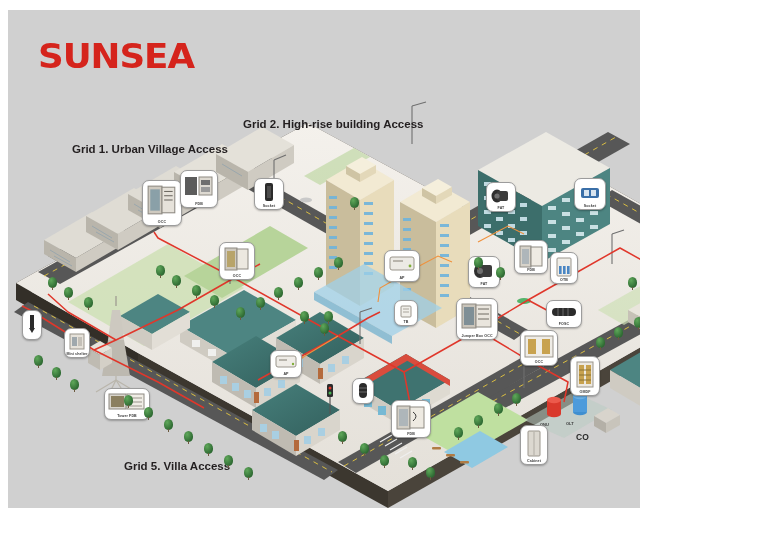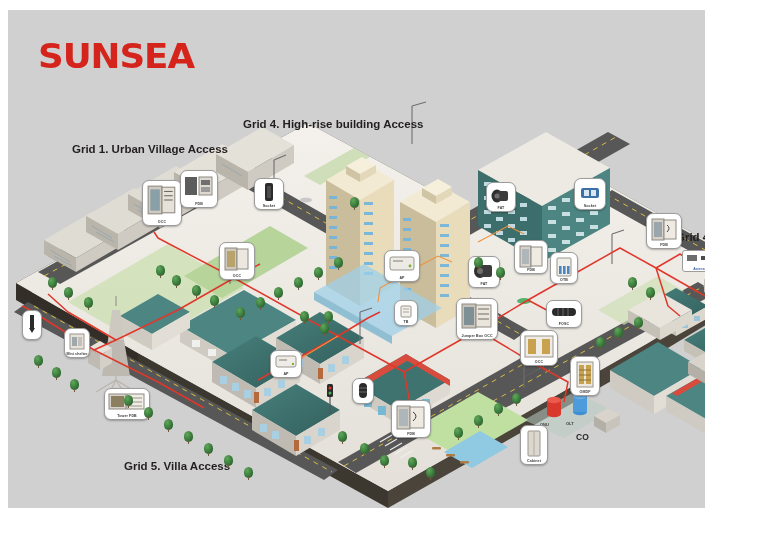--- a/index.html
+++ b/index.html
@@ -1,17 +1,17 @@
 <!DOCTYPE html>
 <html><head>
 <meta charset="utf-8">
 <style>
   html,body{margin:0;padding:0;background:#ffffff;}
   body{font-family:"Liberation Sans",sans-serif;}
-  #stage{position:relative;width:705px;height:534px;background:#ffffff;overflow:hidden;}
+  #stage{position:relative;width:640px;height:534px;background:#ffffff;overflow:hidden;}
   #canvas{position:absolute;left:8px;top:10px;width:764px;height:498px;background:#d0d0d0;overflow:hidden;}
 
   
   #logo{position:absolute;left:30px;top:26px;font-size:34px;font-weight:bold;letter-spacing:-1px;
         color:#d5241c;font-family:"DejaVu Sans",sans-serif;transform:scaleX(1.05);transform-origin:left center;}
 
   
   #title{position:absolute;left:258px;top:48px;font-size:25px;font-weight:bold;
          color:#eceff0;font-family:"Liberation Sans",sans-serif;letter-spacing:1px;
          text-shadow:0 0 6px #7fb5b5, 0 0 3px #9fc8c8, 1px 1px 0 #b8c9c9;}
@@ -489,21 +489,21 @@
         <path d="M400 262 L430 246 L444 252"></path>
         <path d="M400 262 L372 278 L370 292"></path>
         <path d="M470 232 L500 216 L516 224"></path>
         <path d="M330 326 L300 344 L288 352"></path>
       </g>
     </svg>
 
     <div id="logo">SUNSEA</div>
 
     <div class="grid-label" style="left:64px;top:133px;">Grid 1. Urban Village Access</div>
-    <div class="grid-label" style="left:235px;top:108px;">Grid 4. High-rise building Access</div>
+    <div class="grid-label" style="left:235px;top:108px;">Grid 2. High-rise building Access</div>
     <div class="grid-label" style="left:668px;top:221px;">Grid 4. Rural Access</div>
     <div class="grid-label" style="left:116px;top:450px;">Grid 5. Villa Access</div>
 
     <div class="co-label" style="left:568px;top:422px;">CO</div>
     <div class="plain-label" style="left:532px;top:412px;">ONU</div>
     <div class="plain-label" style="left:558px;top:411px;">OLT</div>
 
     <div class="acc-panel" style="left:674px;top:240px;width:64px;height:20px;">
       <svg width="64" height="20" style="position:absolute;left:0;top:0;">
         <rect x="4" y="4" width="10" height="6" fill="#6d6d6d"></rect>

